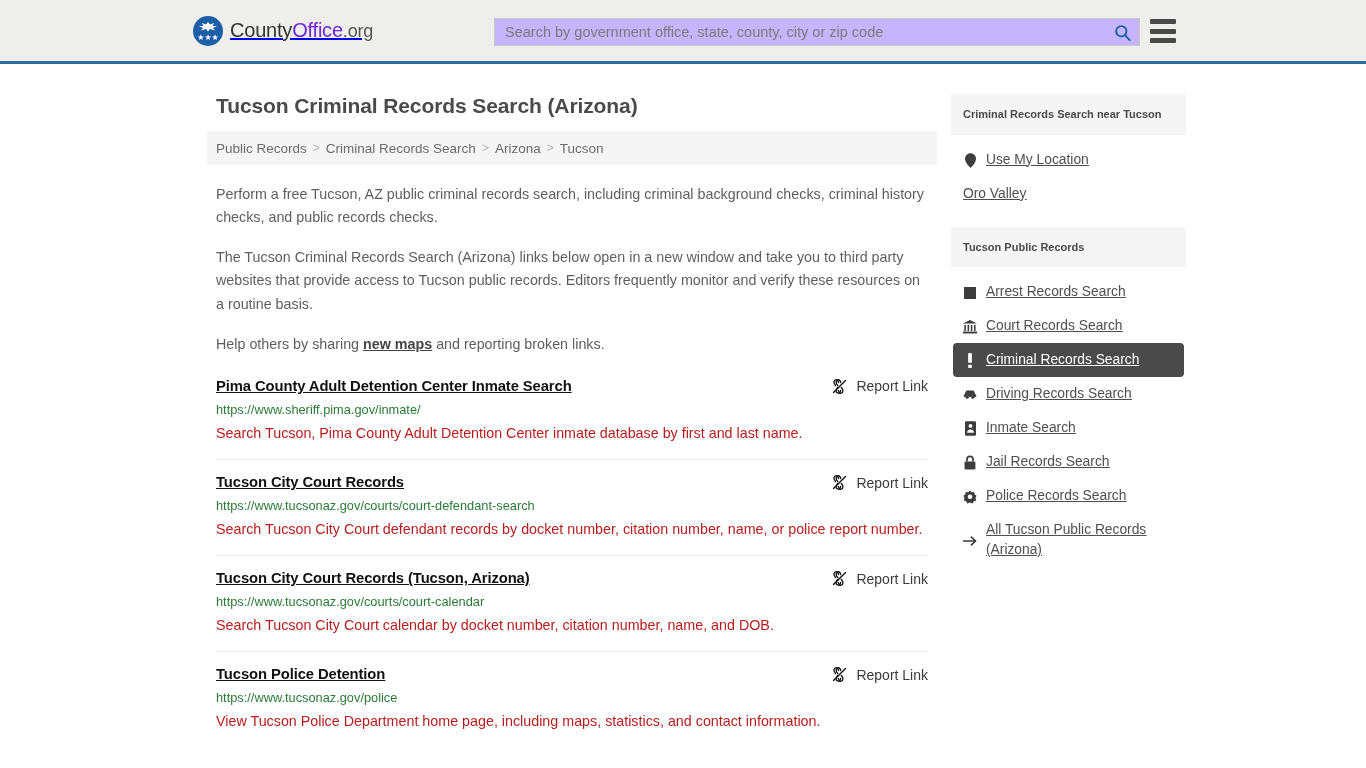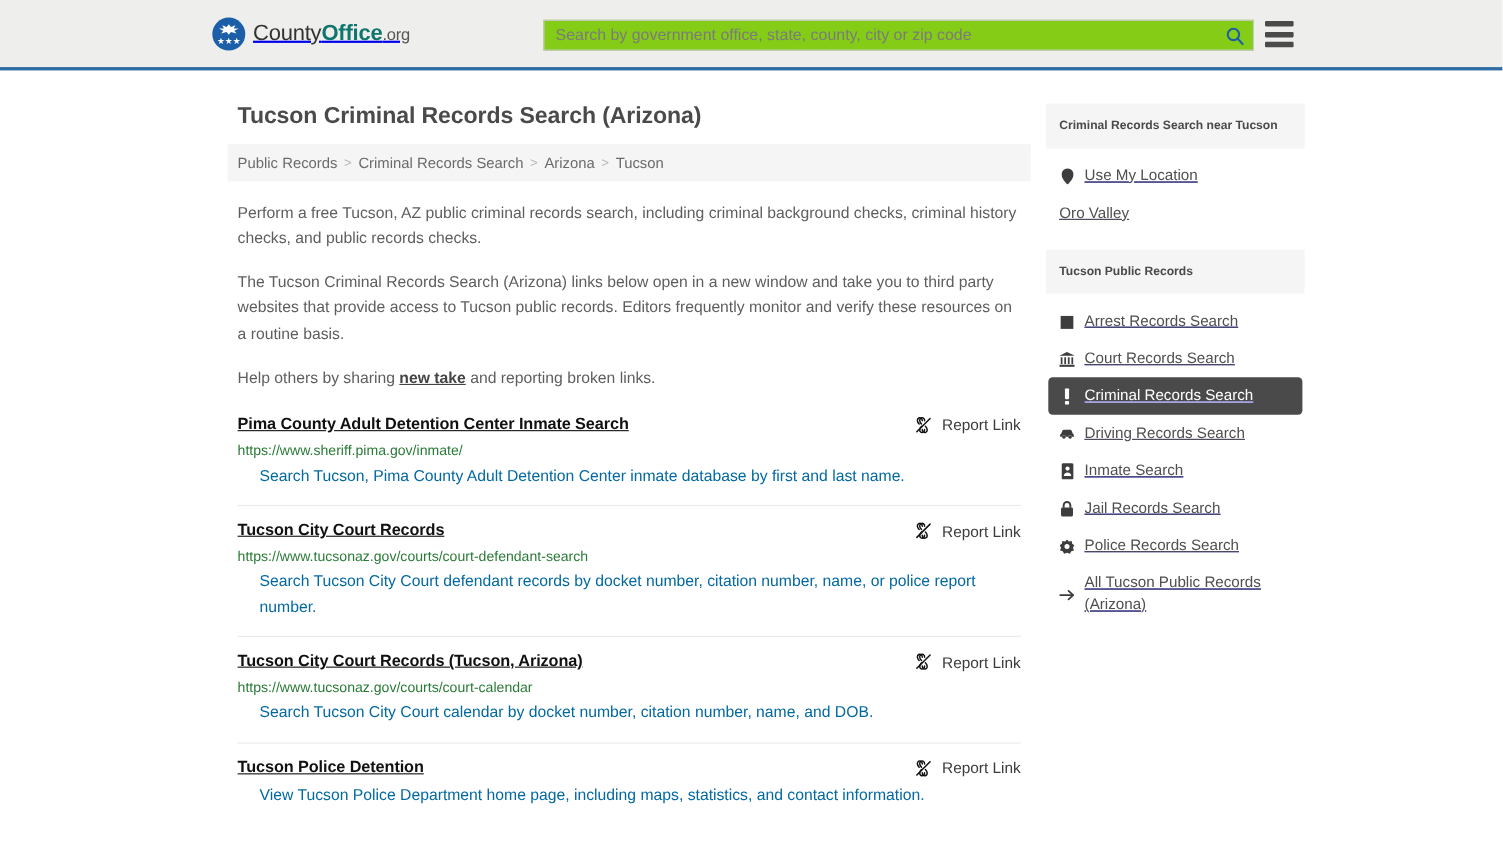--- a/index.html
+++ b/index.html
@@ -49,31 +49,31 @@
     font-size: 8px;
     letter-spacing: 0px;
     line-height: 8px;
   }
   .logo-text {
     font-size: 20px;
     color: #333333;
     letter-spacing: -0.2px;
     white-space: nowrap;
   }
-  .logo-text .b { color: #0f766e; font-weight: bold; }
+  .logo-text .b { color: #6d28d9; font-weight: normal; }
   .logo-text .c { color: #333333; }
-  .logo-text .tld { color: #555555; font-size: 15px; }
+  .logo-text .tld { color: #555555; font-size: 18px; }
 
   .search-wrap {
     position: absolute;
     left: 494px;
     top: 18px;
     width: 646px;
     height: 28px;
-    background: #84cc16;
+    background: #c4b5fd;
     border: 1px solid #c8c8c8;
     display: flex;
     align-items: center;
   }
   .search-input {
     border: none;
     outline: none;
     background: transparent;
     flex: 1;
     height: 100%;
@@ -192,24 +192,23 @@
   }
   .result-url {
     display: block;
     font-size: 12.8px;
     color: #2a7a37;
     margin-top: 7px;
     text-decoration: none;
   }
   .result-desc {
     font-size: 14.3px;
-    color: #0369a1;
+    color: #b91c1c;
     line-height: 1.62;
     margin-top: 5px;
-    margin-left: 20px;
   }
 
   
   .card { margin-bottom: 12px; }
   .card-head {
     background: #f5f5f5;
     padding: 12px 12px;
     font-size: 11px;
     font-weight: bold;
     color: #4a4a4a;
@@ -289,21 +288,21 @@
         <a href="#">Criminal Records Search</a>
         <span class="sep">&gt;</span>
         <a href="#">Arizona</a>
         <span class="sep">&gt;</span>
         <span class="current">Tucson</span>
       </nav>
 
       <div class="intro">
         <p>Perform a free Tucson, AZ public criminal records search, including criminal background checks, criminal history checks, and public records checks.</p>
         <p>The Tucson Criminal Records Search (Arizona) links below open in a new window and take you to third party websites that provide access to Tucson public records. Editors frequently monitor and verify these resources on a routine basis.</p>
-        <p><span>Help others by sharing </span><a href="#">new take</a><span> and reporting broken links.</span></p>
+        <p><span>Help others by sharing </span><a href="#">new maps</a><span> and reporting broken links.</span></p>
       </div>
 
       <div class="results">
 
         <div class="result">
           <div class="result-head">
             <a href="#" class="result-title">Pima County Adult Detention Center Inmate Search</a>
             <div class="report-link">
               <svg width="17" height="17" viewBox="0 0 24 24" fill="none" stroke="#111" stroke-width="1.9" stroke-linecap="round">
                 <path d="M9.5 10.5 C6.5 7.5 6.5 4 9 2.8 C11.5 1.6 13.5 4 13.5 6.3"></path>
@@ -362,20 +361,21 @@
               <svg width="17" height="17" viewBox="0 0 24 24" fill="none" stroke="#111" stroke-width="1.9" stroke-linecap="round">
                 <path d="M9.5 10.5 C6.5 7.5 6.5 4 9 2.8 C11.5 1.6 13.5 4 13.5 6.3"></path>
                 <path d="M14.5 13.5 C17.5 16.5 17.5 20 15 21.2 C12.5 22.4 10.5 20 10.5 17.7"></path>
                 <path d="M10.5 6.3 C10.5 4 8.5 1.6 6 2.8 C3.5 4 3.5 7.5 6.5 10.5"></path>
                 <path d="M13.5 17.7 C13.5 20 11.5 22.4 9 21.2 C6.5 20 6.5 16.5 9.5 13.5"></path>
                 <line x1="3.5" y1="20.5" x2="20.5" y2="3.5"></line>
               </svg>
               <span class="label">Report Link</span>
             </div>
           </div>
+          <a href="#" class="result-url">https://www.tucsonaz.gov/police</a>
           <div class="result-desc">View Tucson Police Department home page, including maps, statistics, and contact information.</div>
         </div>
 
       </div>
 
     </div>
 
     <div class="side-col">
 
       <div class="card">

